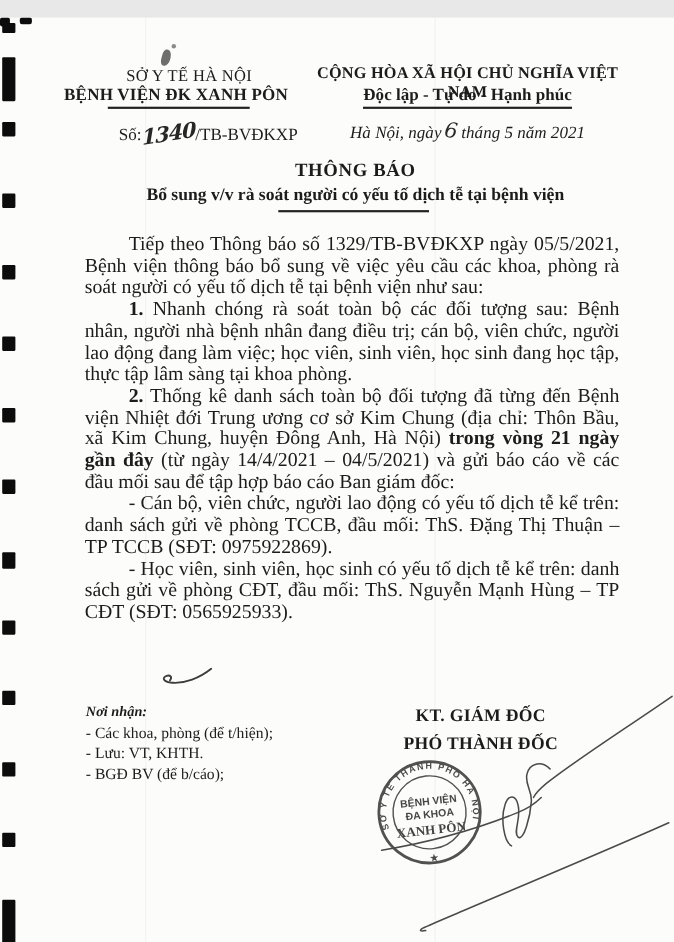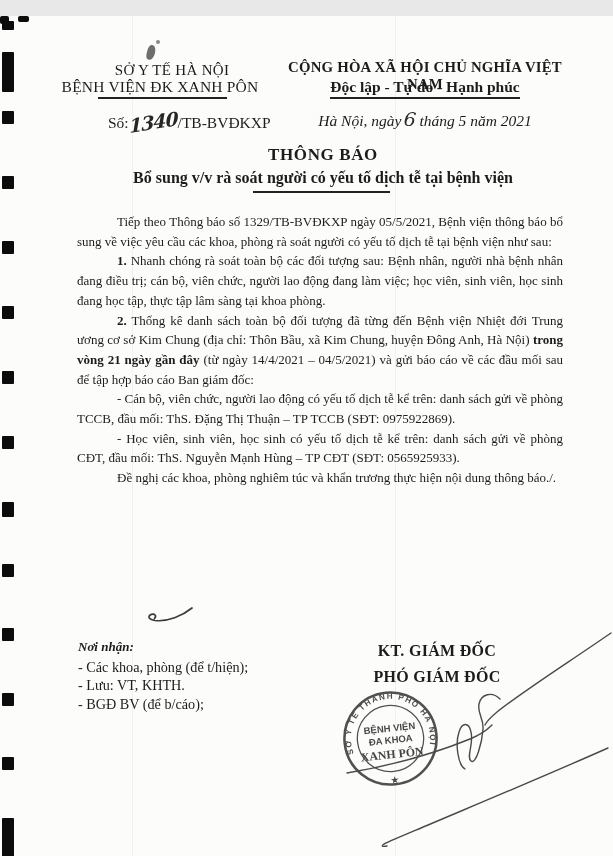--- a/index.html
+++ b/index.html
@@ -14,38 +14,38 @@
   .edge-mark{position:absolute;background:#0c0c0c;border-radius:1px;}
   .corner-blob{position:absolute;background:#0c0c0c;border-radius:2px;}
   .smudge{position:absolute;background:#4a4a4a;border-radius:45% 55% 60% 40%;opacity:.8;transform:rotate(14deg);}
   .smudge-dot{position:absolute;background:#5a5a5a;border-radius:50%;opacity:.7;}
   .scan-line{position:absolute;top:0;bottom:0;width:1px;background:rgba(60,60,60,.06);}
   .bottom-smear{position:absolute;left:14px;bottom:0;width:210px;height:9px;
     background:linear-gradient(90deg,rgba(120,120,120,.35),rgba(150,150,150,.12) 70%,rgba(150,150,150,0));
     filter:blur(1.5px);}
   
   .hdr-left-1{left:92px;top:46px;width:160px;font-size:15px;letter-spacing:.3px;text-align:center;}
-  .hdr-left-2{left:54px;top:62px;width:212px;font-size:15.5px;font-weight:normal;text-align:center;letter-spacing:.2px;}
+  .hdr-left-2{left:54px;top:62px;width:212px;font-size:15.5px;font-weight:bold;text-align:center;letter-spacing:.2px;}
   .hdr-left-rule{left:98px;top:81px;width:129px;height:2px;background:#222;}
   .hdr-right-1{left:270px;top:43px;width:310px;font-size:14.8px;font-weight:bold;text-align:center;letter-spacing:.2px;}
   .hdr-right-2{left:270px;top:62px;width:310px;font-size:15.5px;font-weight:bold;text-align:center;}
   .hdr-right-2 span{border-bottom:2px solid #222;padding-bottom:2px;}
   .so-line{left:108px;top:94px;font-size:15.5px;}
   .hand{display:inline-block;font-family:"DejaVu Serif",serif;font-style:italic;font-weight:bold;
         font-size:19px;transform:rotate(-9deg) skewX(-8deg);letter-spacing:-1px;color:#262626;
         position:relative;top:1px;}
   .date-line{left:300px;top:92px;width:250px;font-size:15.5px;font-style:italic;text-align:center;}
   .hand-day{display:inline-block;font-family:"DejaVu Serif",serif;font-style:italic;font-size:19px;
         transform:rotate(6deg);color:#2a2a2a;padding:0 3px;}
   
   .doc-title{left:80px;top:129px;width:486px;font-size:17px;font-weight:bold;text-align:center;letter-spacing:.6px;}
   .doc-subtitle{left:60px;top:153px;width:526px;font-size:16px;font-weight:bold;text-align:center;}
   .subtitle-rule{left:253px;top:175px;width:137px;height:1.6px;background:#222;}
   
-  .body-block{left:77px;top:196px;width:486px;font-size:13px;line-height:19.7px;
+  .body-block{left:77px;top:196px;width:486px;font-size:18px;line-height:19.7px;
     text-align:justify;}
   .para{margin:0;text-indent:40px;}
   
   .recipients{left:78px;top:622px;font-size:14.2px;line-height:18.2px;}
   .recipients .lbl{font-weight:bold;font-style:italic;font-size:13px;margin-bottom:2px;}
   .sign-title{left:312px;top:622px;width:250px;text-align:center;font-weight:bold;font-size:16px;line-height:26px;letter-spacing:.3px;}
   .signer-name{left:330px;top:773px;width:230px;text-align:center;font-weight:bold;font-size:16.5px;}
   .stamp-wrap{left:341px;top:673px;width:99px;height:99px;transform:rotate(-6deg);opacity:.88;}
   .sig-svg{left:300px;top:595px;}
   .check-svg{left:143px;top:589px;}
@@ -77,39 +77,38 @@
   <div class="abs doc-subtitle">Bổ sung v/v rà soát người có yếu tố dịch tễ tại bệnh viện</div>
   <div class="abs doc-title">THÔNG BÁO</div>
   <div class="abs subtitle-rule"></div>
 
   <div class="abs body-block">
       <p class="para"><span>Tiếp theo Thông báo số 1329/TB-BVĐKXP ngày 05/5/2021, Bệnh viện thông báo bổ sung về việc yêu cầu các khoa, phòng rà soát người có yếu tố dịch tễ tại bệnh viện như sau:</span></p>
       <p class="para"><span class="b">1.</span><span> Nhanh chóng rà soát toàn bộ các đối tượng sau: Bệnh nhân, người nhà bệnh nhân đang điều trị; cán bộ, viên chức, người lao động đang làm việc; học viên, sinh viên, học sinh đang học tập, thực tập lâm sàng tại khoa phòng.</span></p>
       <p class="para"><span class="b">2.</span><span> Thống kê danh sách toàn bộ đối tượng đã từng đến Bệnh viện Nhiệt đới Trung ương cơ sở Kim Chung (địa chỉ: Thôn Bầu, xã Kim Chung, huyện Đông Anh, Hà Nội) </span><span class="b">trong vòng 21 ngày gần đây</span><span> (từ ngày 14/4/2021 – 04/5/2021) và gửi báo cáo về các đầu mối sau để tập hợp báo cáo Ban giám đốc:</span></p>
       <p class="para"><span>- Cán bộ, viên chức, người lao động có yếu tố dịch tễ kể trên: danh sách gửi về phòng TCCB, đầu mối: ThS. Đặng Thị Thuận – TP TCCB (SĐT: 0975922869).</span></p>
       <p class="para"><span>- Học viên, sinh viên, học sinh có yếu tố dịch tễ kể trên: danh sách gửi về phòng CĐT, đầu mối: ThS. Nguyễn Mạnh Hùng – TP CĐT (SĐT: 0565925933).</span></p>
-      <p class="para"><span>Đề nghị các khoa, phòng nghiêm túc và khẩn trương thực hiện nội dung thông báo./.</span></p>
     </div>
 
   <svg class="abs check-svg" width="52" height="22" viewBox="0 0 52 22">
     <path d="M49,3 C39,11 25,17 12,15.5 C5.5,14.6 4,11 8.5,9.4 C11.5,8.4 14,10.5 11.5,13.5" fill="none" stroke="#3c3c3c" stroke-width="1.7" stroke-linecap="round"></path>
   </svg>
 
   <div class="abs recipients">
     <div class="lbl">Nơi nhận:</div>
     <div>
         <div>- Các khoa, phòng (để t/hiện);</div>
         <div>- Lưu: VT, KHTH.</div>
         <div>- BGĐ BV (để b/cáo);</div>
       </div>
   </div>
 
   <div class="abs sign-title">
     <div>KT. GIÁM ĐỐC</div>
-    <div>PHÓ GIÁM ĐỐC</div>
+    <div>PHÓ THÀNH ĐỐC</div>
   </div>
 
   <svg class="abs stamp-wrap" viewBox="0 0 100 100">
     <defs>
       <path id="ringPath" d="M 15.4,70 A 40,40 0 1 1 84.6,70"></path>
     </defs>
     <circle cx="50" cy="50" r="46.5" fill="none" stroke="#3a3a3a" stroke-width="2.6"></circle>
     <circle cx="50" cy="50" r="33.5" fill="none" stroke="#3a3a3a" stroke-width="1.3"></circle>
     <text font-family="Liberation Sans, sans-serif" font-size="8.2" font-weight="bold" fill="#333" letter-spacing="1.4">
       <textPath href="#ringPath" startOffset="50%" text-anchor="middle">SỞ Y TẾ THÀNH PHỐ HÀ NỘI</textPath>

